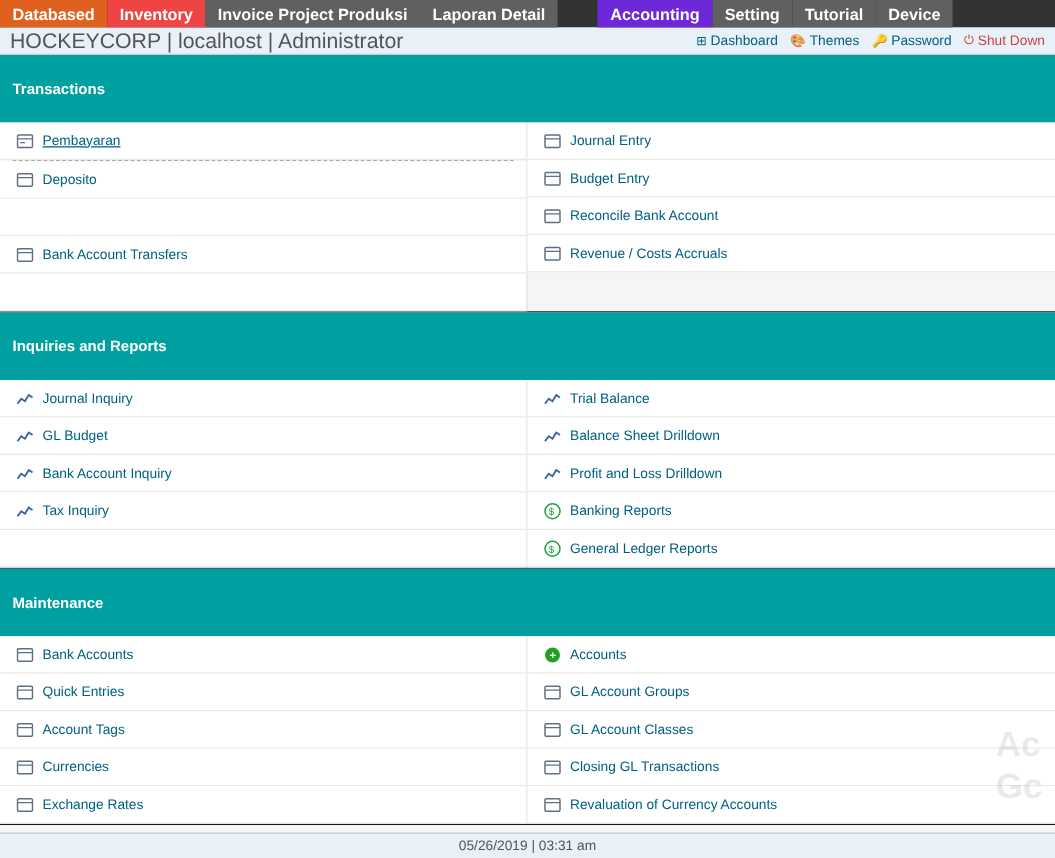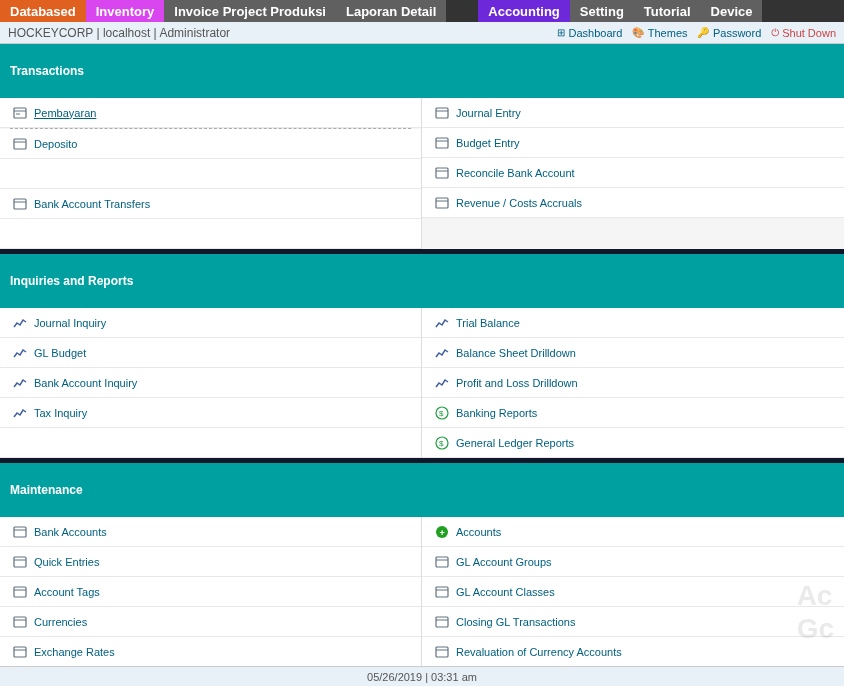--- a/index.html
+++ b/index.html
@@ -4,44 +4,44 @@
   <style>
     * { margin: 0; padding: 0; box-sizing: border-box; }
     body { font-family: Arial, sans-serif; font-size: 12px; background: #f0f0f0; width: 844px; height: 686px; overflow: hidden; }
 
     
     .top-nav { display: flex; background: #333; height: 22px; align-items: center; }
     .nav-item { padding: 3px 10px; font-size: 13px; font-weight: bold; cursor: pointer; color: white; height: 22px; display: flex; align-items: center; }
     .nav-item.active { background: #00a0a0; }
     .nav-item:not(.active) { background: #444; }
     .nav-item.database { background: #e06020; }
-    .nav-item.inventory { background: #d946ef; }
+    .nav-item.inventory { background: #ef4444; }
     .nav-item.invoice { background: #606060; }
     .nav-item.laporan { background: #606060; }
     .nav-item.accounting { background: #6d28d9; margin-left: 32px; }
     .nav-item.setting { background: #606060; }
     .nav-item.tutorial { background: #606060; }
     .nav-item.device { background: #606060; }
 
     
     .header-bar { background: #e8f0f8; height: 22px; display: flex; align-items: center; padding: 0 8px; border-bottom: 1px solid #ccc; justify-content: space-between; }
-    .header-left { font-size: 12px; color: #555; }
+    .header-left { font-size: 17px; color: #555; }
     .header-right { display: flex; gap: 10px; align-items: center; font-size: 11px; }
     .header-btn { color: #006080; cursor: pointer; display: flex; align-items: center; gap: 3px; }
     .header-btn .icon { font-size: 10px; }
     .header-btn.shutdown { color: #cc4444; }
 
     
     .main-content { overflow-y: auto; height: calc(686px - 44px - 20px); background: #f5f5f5; }
 
     
     .section-header { background: #00a0a0; color: white; font-weight: bold; font-size: 12px; padding: 20px 10px; }
 
     
-    .two-col { display: flex; border-bottom: 5px solid #0f172a; }
+    .two-col { display: flex; border-bottom: 1px solid #0f172a; }
     .col-left { width: 50%; border-right: 1px solid #ddd; }
     .col-right { width: 50%; }
 
     
     .menu-item { display: flex; align-items: center; gap: 6px; padding: 6px 12px; border-bottom: 1px solid #e8e8e8; background: white; cursor: pointer; color: #006080; font-size: 11px; min-height: 30px; }
     .menu-item .item-icon { width: 16px; height: 16px; display: flex; align-items: center; justify-content: center; flex-shrink: 0; }
 
     
     .icon-journal { color: #607080; font-size: 12px; }
     .icon-green { color: #20a020; }

